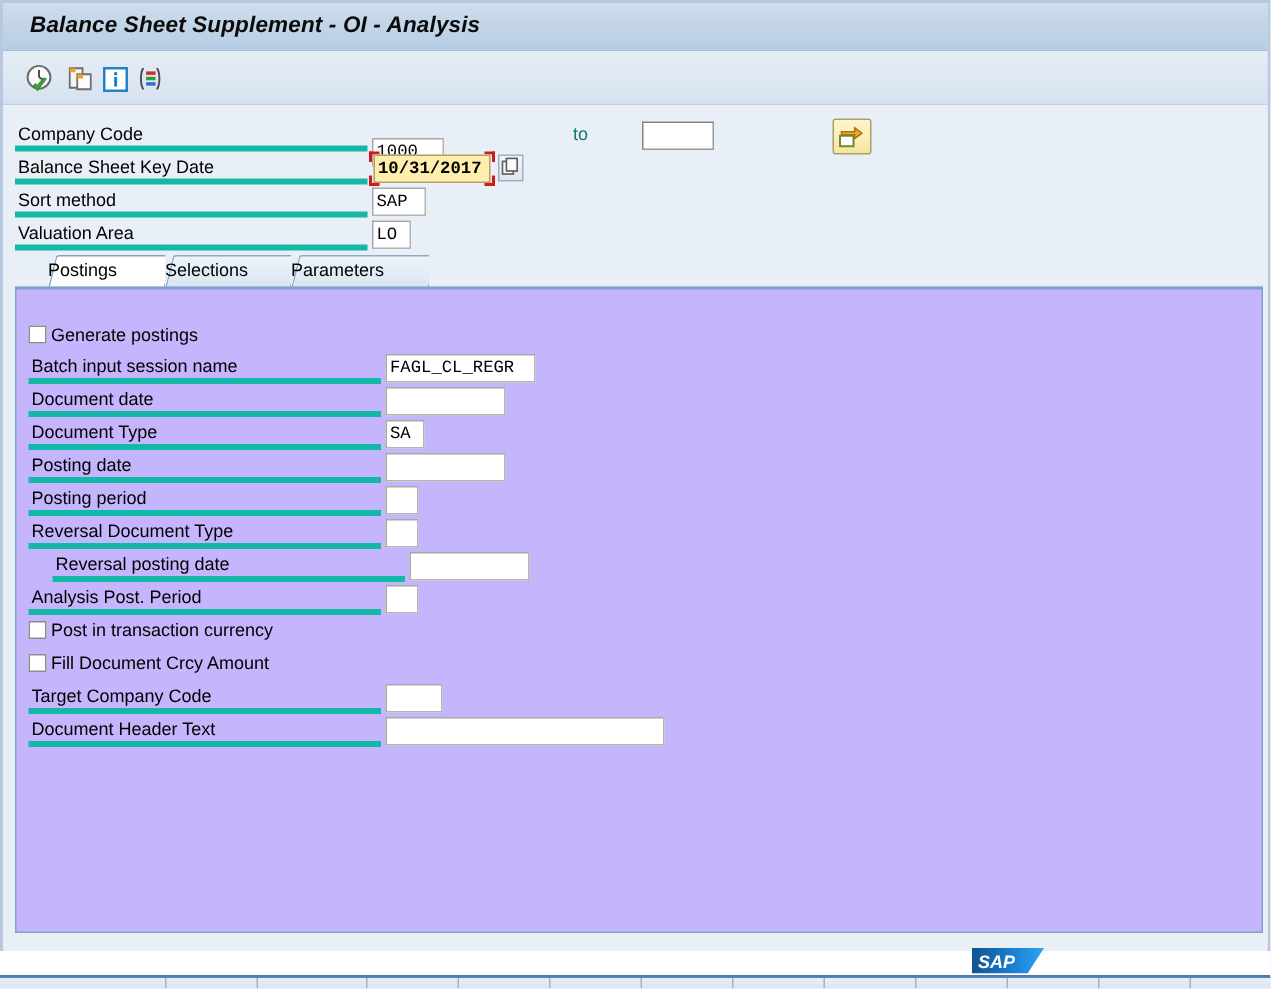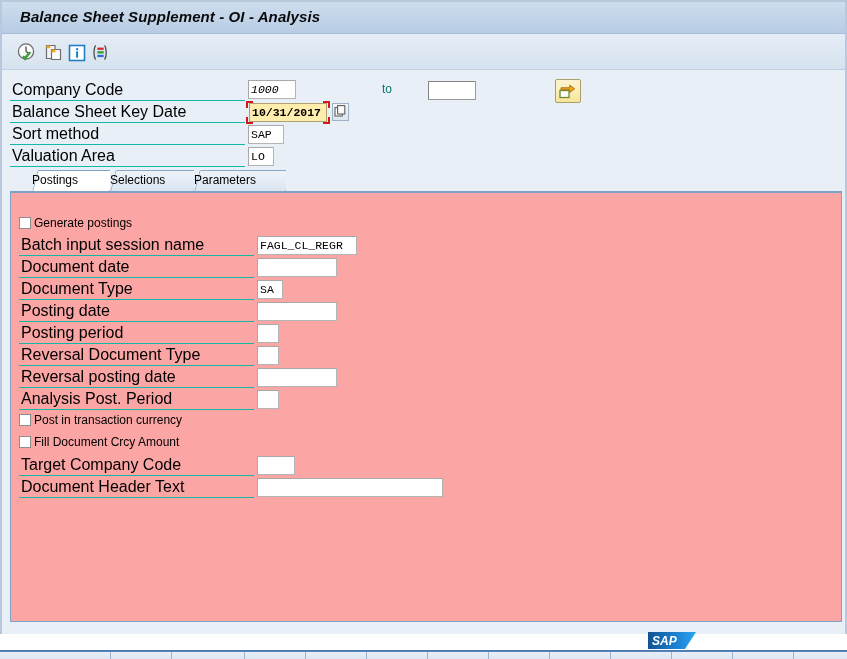--- a/index.html
+++ b/index.html
@@ -89,23 +89,23 @@
   .param-row {
     position: absolute;
     height: 22px;
   }
   .plabel {
     position: absolute;
     left: 0;
     top: 0;
     height: 21px;
     line-height: 19px;
-    font-size: 16px;
+    font-size: 12px;
     color: #000;
-    border-bottom: 1px solid #14b8a6;
+    border-bottom: 4px solid #14b8a6;
     box-sizing: border-box;
     white-space: nowrap;
     padding-left: 2px;
   }
   .sapinput {
     position: absolute;
     box-sizing: border-box;
     height: 19px;
     background: #ffffff;
     border: 1px solid #9a9a9a;
@@ -217,21 +217,21 @@
     display: block;
     white-space: nowrap;
   }
   .tabbody {
     position: absolute;
     left: 0;
     top: 21px;
     width: 832px;
     height: 431px;
     box-sizing: border-box;
-    background: #fca5a5;
+    background: #c4b5fd;
     border: 1px solid #7fa3c6;
     border-top: 2px solid #7fa3c6;
   }
 
   .cbrow {
     position: absolute;
     height: 18px;
   }
   .sapcheck {
     position: absolute;
@@ -334,21 +334,21 @@
         <rect x="9.4" y="9.2" width="6.3" height="2.3" fill="#2fa02f"></rect>
         <rect x="9.4" y="12.8" width="6.3" height="2.3" fill="#2f6ed0"></rect>
       </svg>
     </div>
   </div>
 
   <div class="selscreen">
 
     <div class="param-row" style="left:8px; top:10px; width:820px;">
       <div class="plabel" style="width:235px;">Company Code</div>
-      <div class="sapinput soft" style="left:238px; top:0; width:48px;font-style:italic;">1000</div>
+      <div class="sapinput soft" style="left:238px; top:12px; width:48px;">1000</div>
       <div class="tolabel" style="left:372px; top:2px;">to</div>
       <div class="sapinput" style="left:418px; top:1px; width:48px;"></div>
       <div class="multisel-btn" style="left:545px; top:-1px;">
         <svg width="24" height="22" viewBox="0 0 24 22">
           <rect x="4" y="10.5" width="9" height="7" fill="#ffffff" stroke="#6d8a2f" stroke-width="1.3"></rect>
           <path d="M5 7.8 H13.8 V5.2 L18.6 8.8 L13.8 12.4 V9.8 H5 Z" fill="#f2a81d" stroke="#a8731a" stroke-width="1"></path>
         </svg>
       </div>
     </div>
 
@@ -426,21 +426,21 @@
         <div class="param-row" style="left:8px; top:130px; width:800px;">
           <div class="plabel" style="width:235px;">Posting period</div>
           <div class="sapinput soft" style="left:238px; top:1px; width:22px;"></div>
         </div>
 
         <div class="param-row" style="left:8px; top:152px; width:800px;">
           <div class="plabel" style="width:235px;">Reversal Document Type</div>
           <div class="sapinput soft" style="left:238px; top:1px; width:22px;"></div>
         </div>
 
-        <div class="param-row" style="left:8px; top:174px; width:800px;">
+        <div class="param-row" style="left:24px; top:174px; width:800px;">
           <div class="plabel" style="width:235px;">Reversal posting date</div>
           <div class="sapinput soft" style="left:238px; top:1px; width:80px;"></div>
         </div>
 
         <div class="param-row" style="left:8px; top:196px; width:800px;">
           <div class="plabel" style="width:235px;">Analysis Post. Period</div>
           <div class="sapinput soft" style="left:238px; top:1px; width:22px;"></div>
         </div>
 
         <div class="cbrow" style="left:8px; top:219px; width:320px;">

